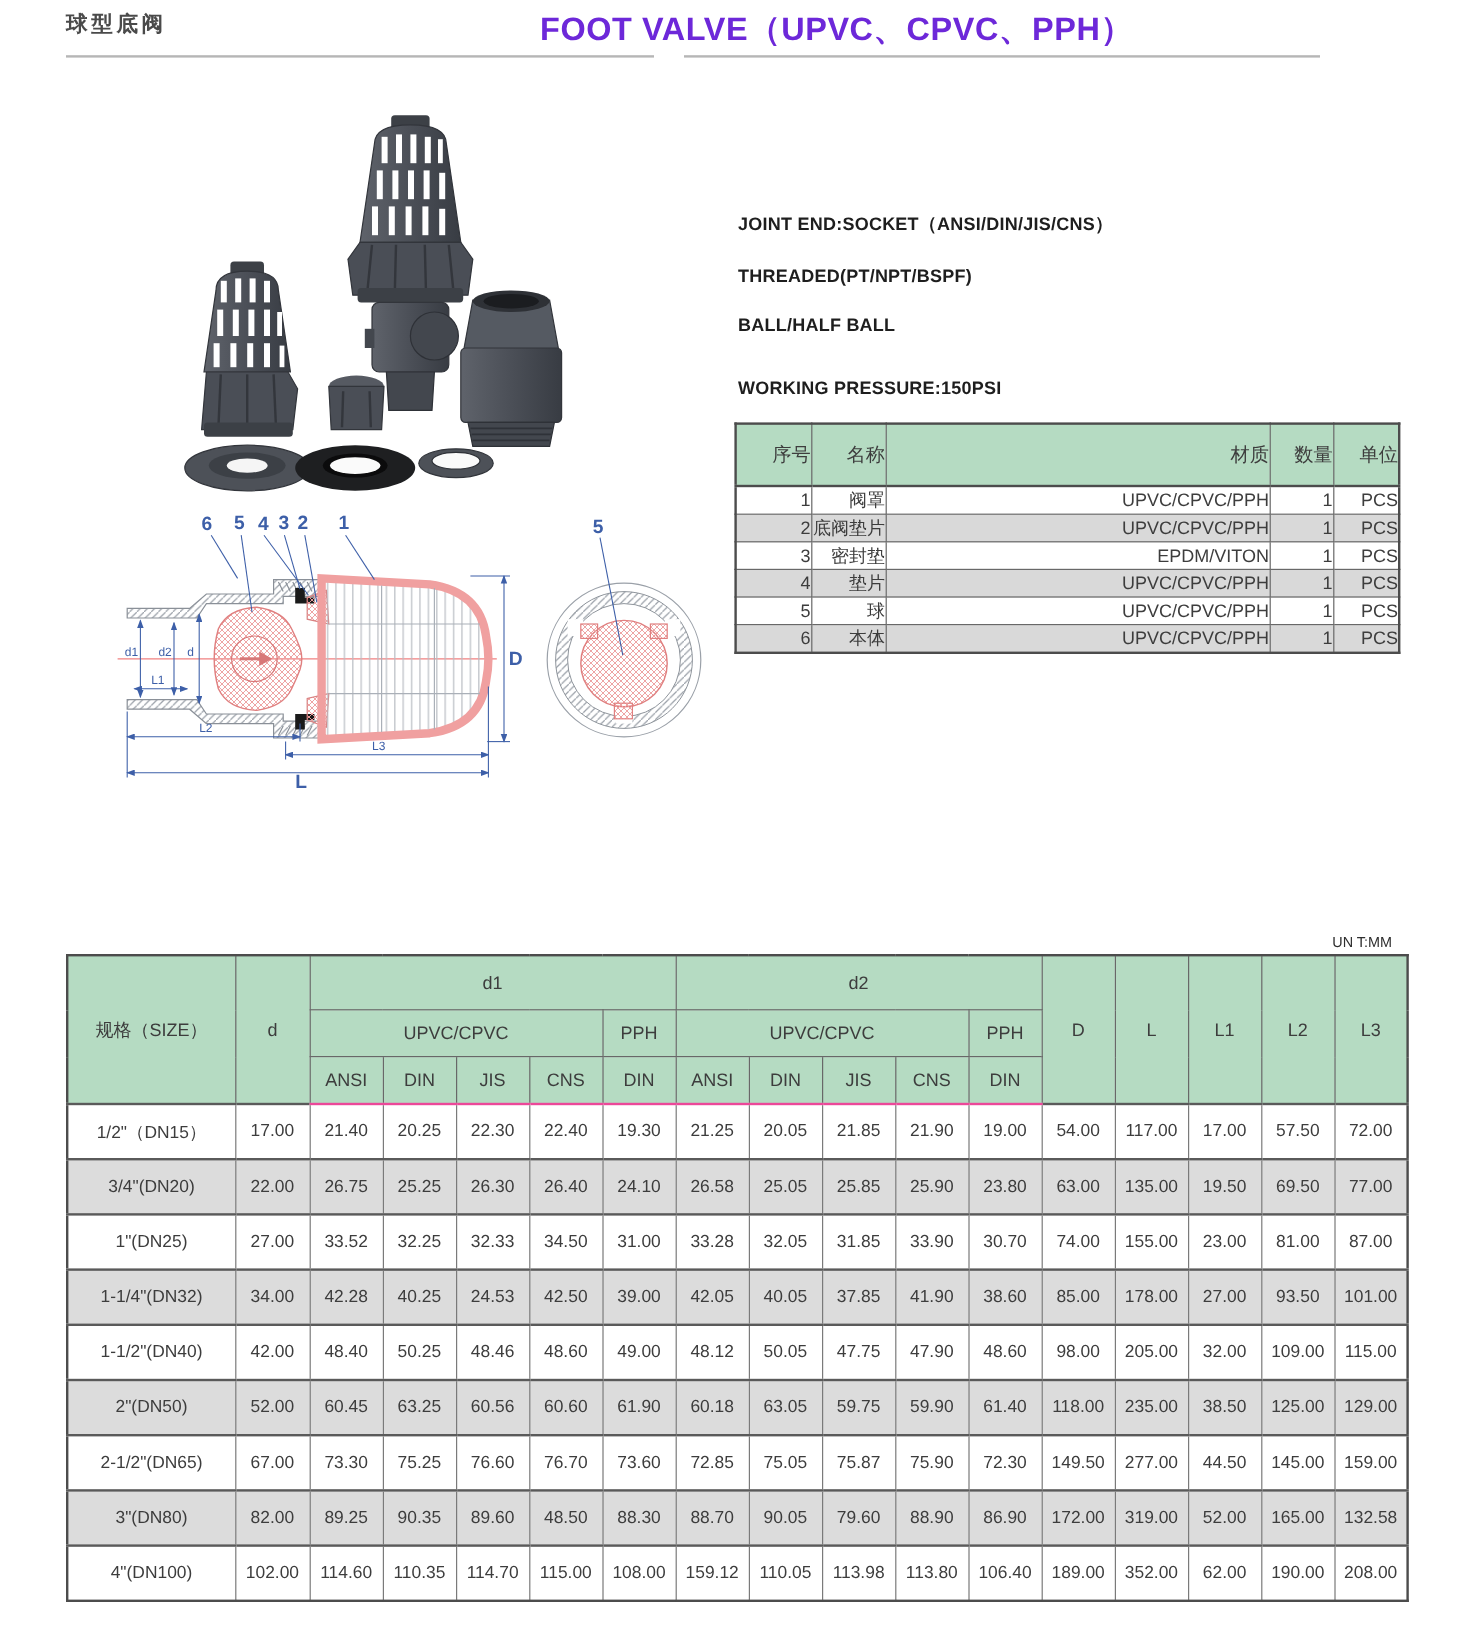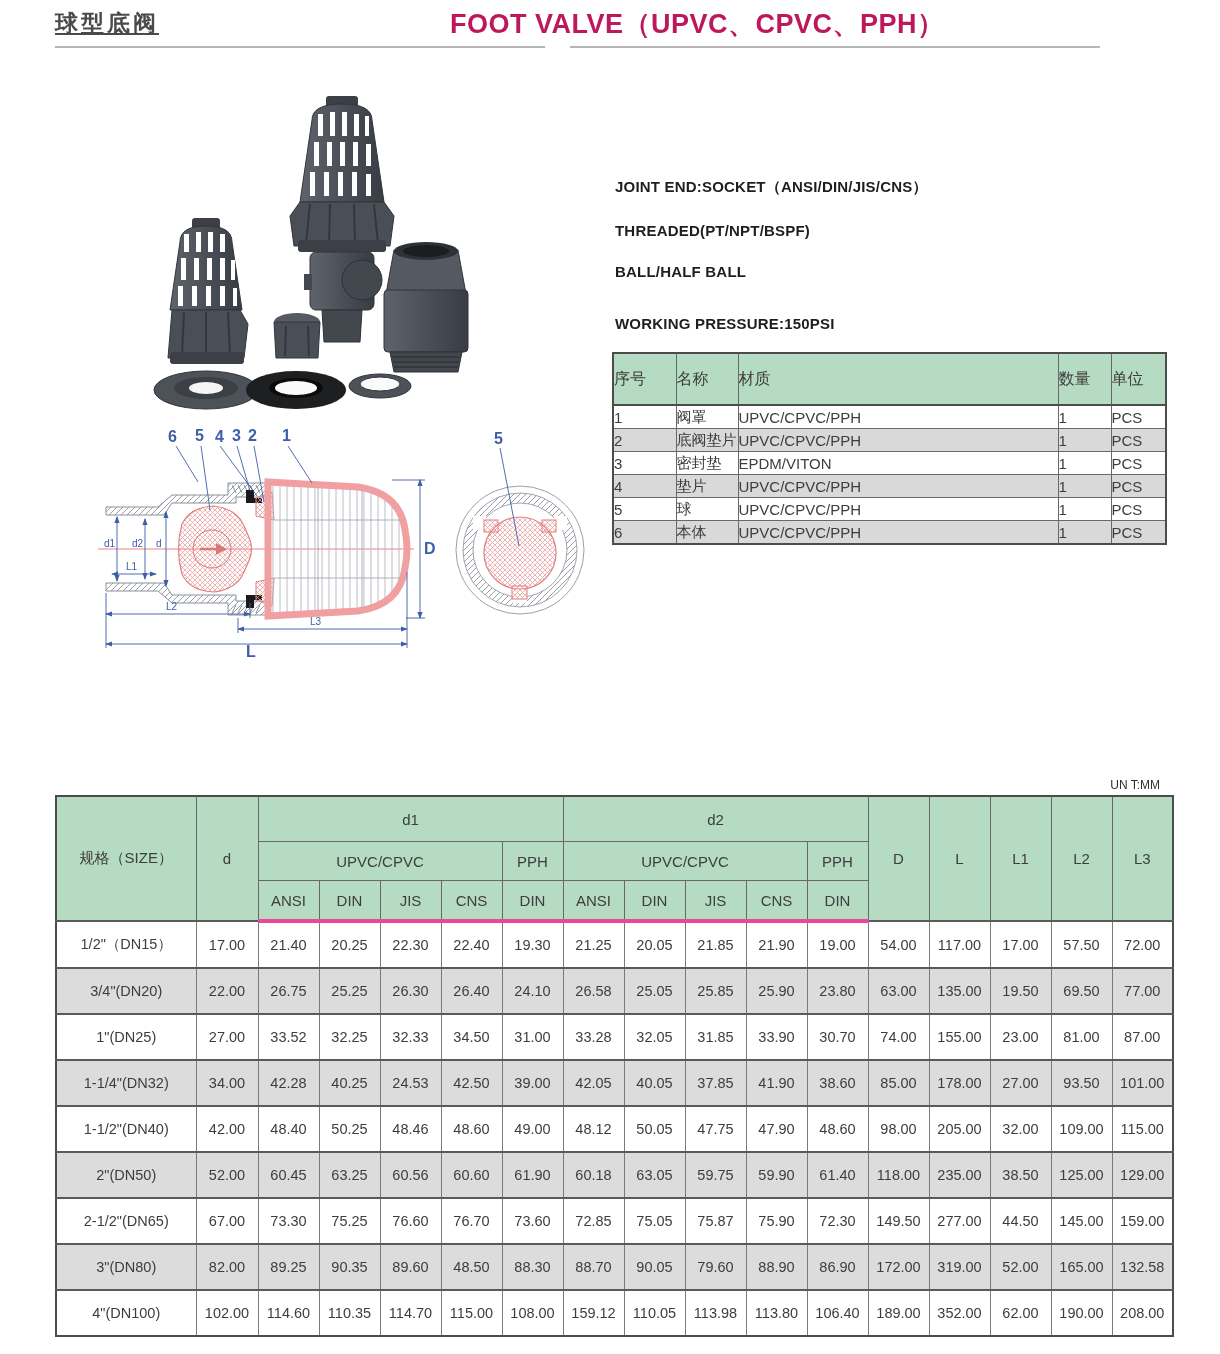--- a/index.html
+++ b/index.html
@@ -1,43 +1,43 @@
 <!DOCTYPE html>
 <html><head>
 <meta charset="utf-8">
 <style>
   html,body{margin:0;padding:0;background:#ffffff;}
   body{width:1220px;height:1354px;position:relative;font-family:"Liberation Sans",sans-serif;color:#3c3c3c;overflow:hidden;}
 
-  .hdr-cn{position:absolute;left:55px;top:8px;font-size:23px;font-weight:bold;color:#4a4a4a;letter-spacing:3px;text-decoration:underline;}
-  .hdr-en{position:absolute;left:450px;top:6px;font-size:27px;font-weight:bold;color:#be185d;letter-spacing:.5px;}
+  .hdr-cn{position:absolute;left:55px;top:8px;font-size:18px;font-weight:bold;color:#4a4a4a;letter-spacing:3px;}
+  .hdr-en{position:absolute;left:450px;top:6px;font-size:27px;font-weight:bold;color:#6d28d9;letter-spacing:.5px;}
   .rule{position:absolute;top:46px;height:2px;background:#b6b6b6;}
   .rule-left{left:55px;width:490px;}
   .rule-right{left:570px;width:530px;}
 
   .photo{position:absolute;left:60px;top:80px;}
   .drawing{position:absolute;left:60px;top:420px;}
 
   .spec-line{position:absolute;left:615px;font-size:15px;font-weight:bold;color:#1e1e1e;letter-spacing:.2px;}
   .sl0{top:178px;} .sl1{top:222px;} .sl2{top:263px;} .sl3{top:315px;}
 
   table{border-collapse:collapse;table-layout:fixed;}
   .parts{position:absolute;left:612px;top:352px;border:2px solid #4c4c4c;}
-  .parts th,.parts td{border:1px solid #686868;text-align:left;vertical-align:middle;padding:0;}
+  .parts th,.parts td{border:1px solid #686868;text-align:right;vertical-align:middle;padding:0;}
   .parts thead th{background:#b5dbc2;height:50px;font-weight:normal;font-size:16px;color:#3d3d3d;border-bottom:2px solid #4c4c4c;}
   .parts tbody td{height:22px;font-size:15px;color:#3d3d3d;background:#ffffff;}
   .parts tbody tr.alt td{background:#d9d9d9;}
 
   .unit-note{position:absolute;left:1035px;top:778px;width:125px;text-align:right;font-size:12px;font-weight:normal;color:#2e2e2e;}
 
   .dims{position:absolute;left:55px;top:795px;border:2px solid #4c4c4c;}
   .dims th{background:#b5dbc2;font-weight:normal;font-size:15px;color:#3d3d3d;border:1px solid #686868;padding:0;}
   .dims thead tr:nth-child(1) th{height:44px;}
   .dims thead tr:nth-child(2) th{height:38px;}
-  .dims thead tr:nth-child(3) th{height:38px;border-bottom:4px solid #ec4899;margin-top:36px;}
+  .dims thead tr:nth-child(3) th{height:38px;border-bottom:2px solid #ec4899;margin-top:36px;}
   .dims tbody td{height:44px;border:1px solid #7a7a7a;border-top:2px solid #5a5a5a;text-align:center;vertical-align:middle;font-size:14.5px;color:#3d3d3d;background:#ffffff;padding:0;}
   .dims tbody tr.alt td{background:#dcdcdc;}
 </style>
 </head>
 <body>
 
 <div class="hdr-cn">球型底阀</div>
 <div class="hdr-en">FOOT VALVE（UPVC、CPVC、PPH）</div>
 <div class="rule rule-left"></div>
 <div class="rule rule-right"></div>

